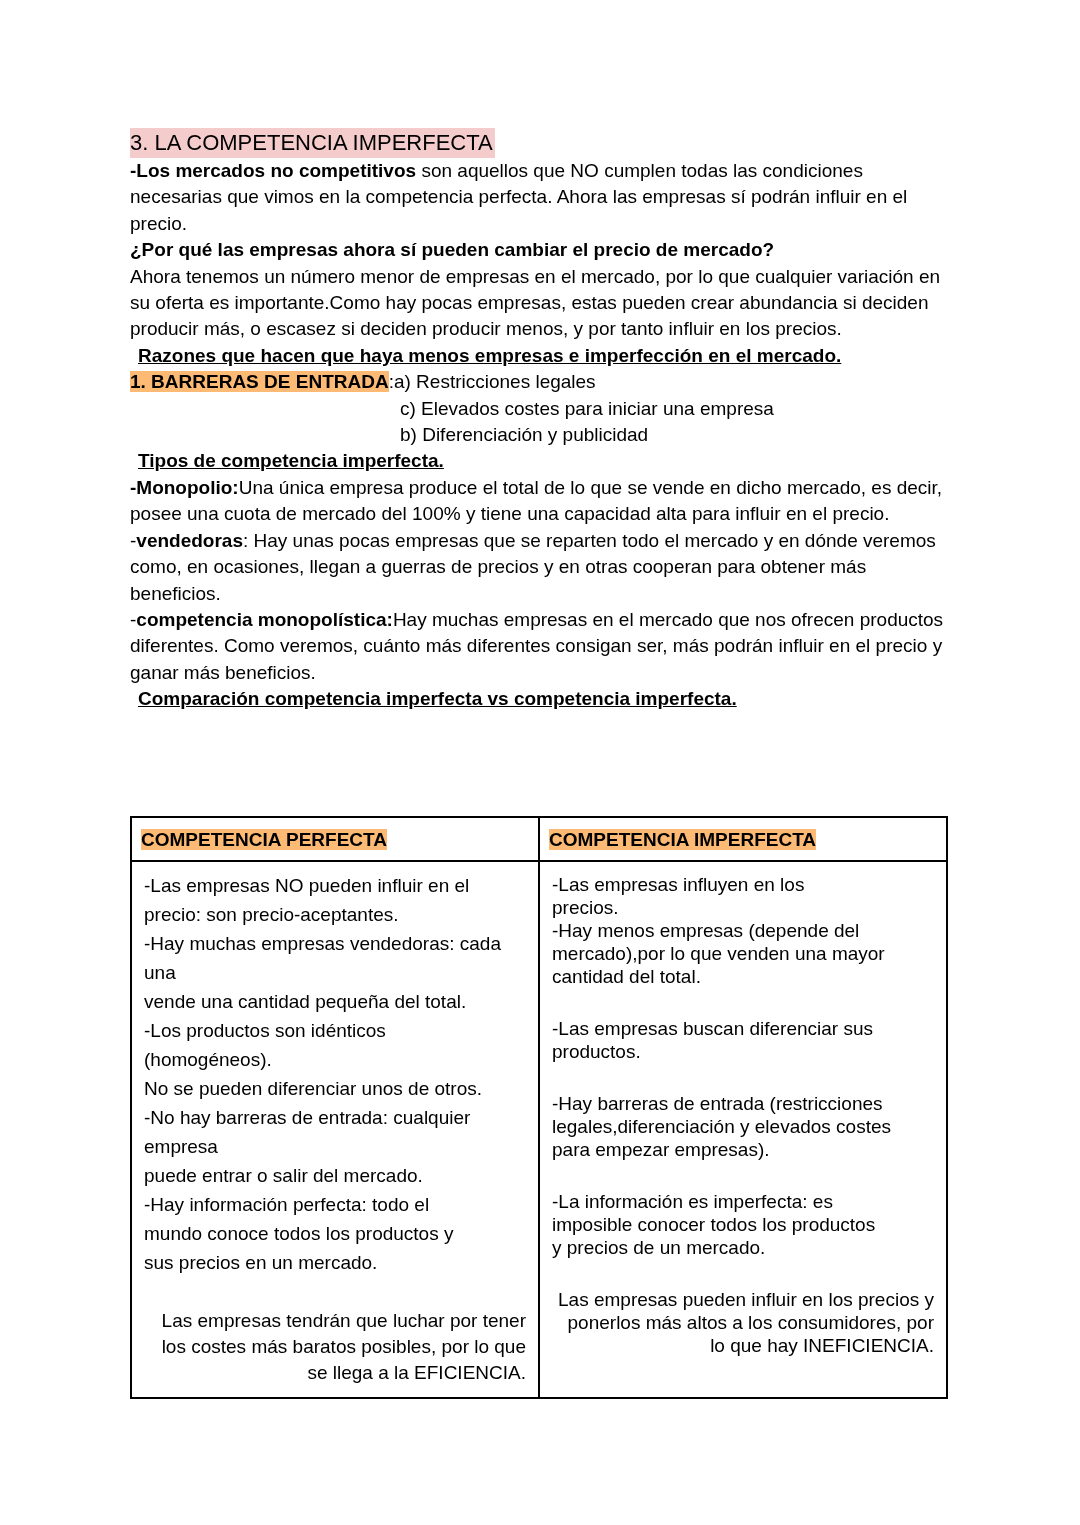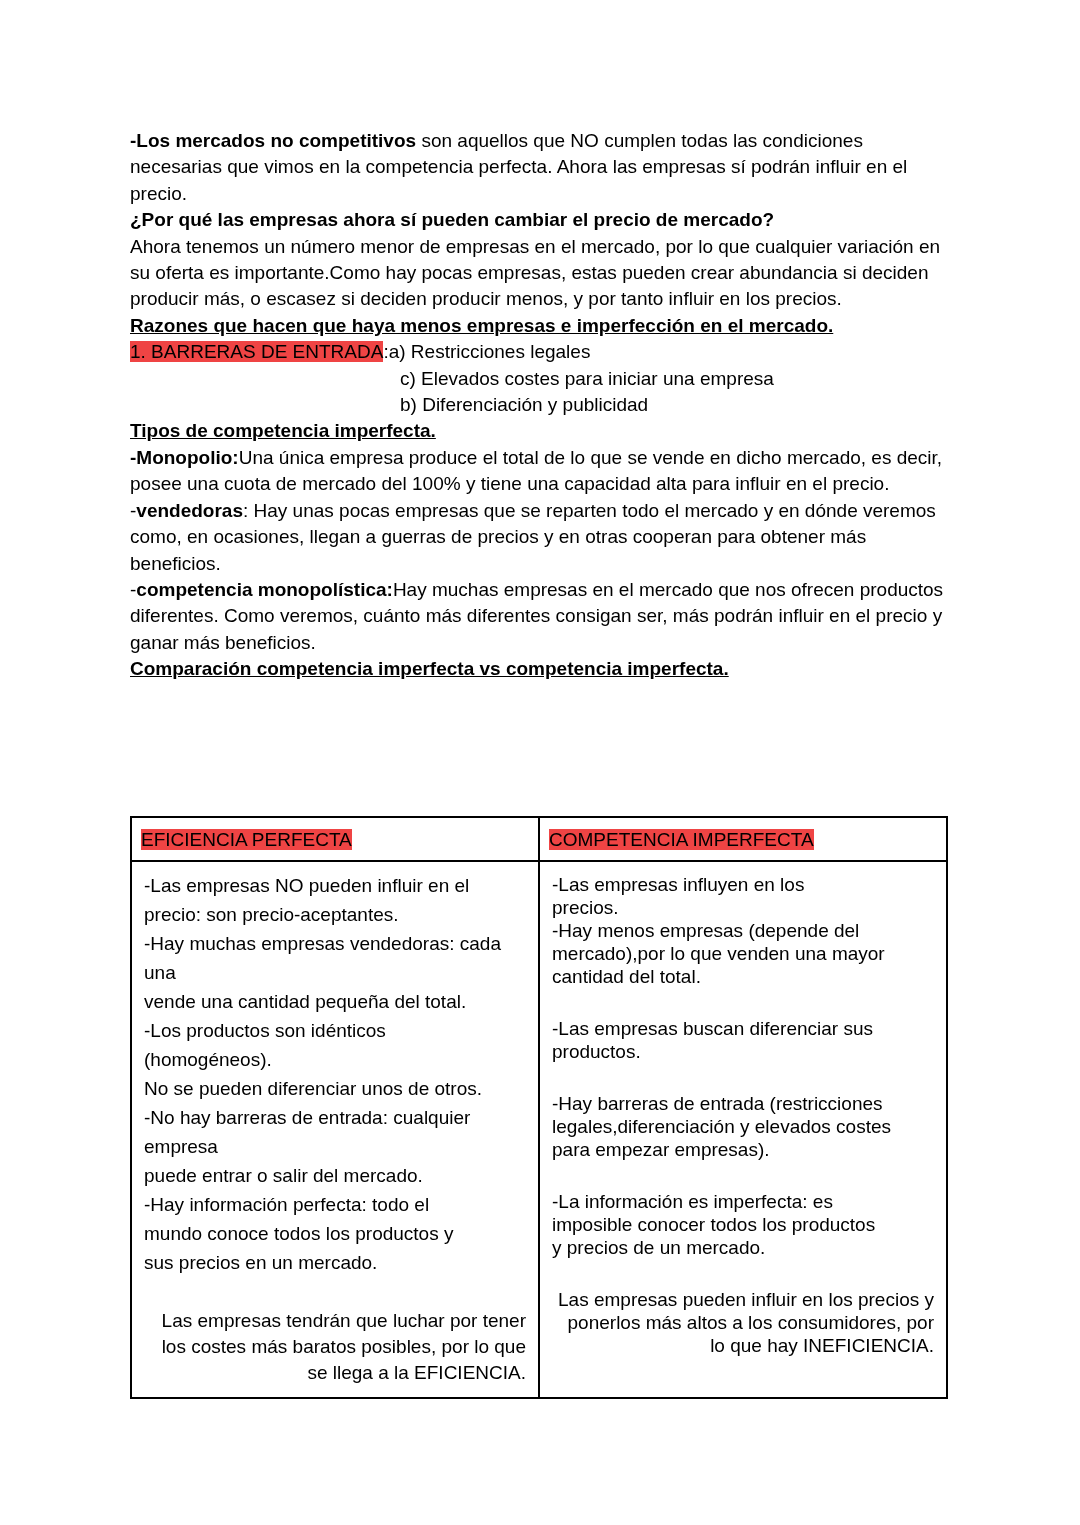--- a/index.html
+++ b/index.html
@@ -1,51 +1,52 @@
 <!DOCTYPE html>
 <html><head>
 <meta charset="utf-8">
 <style>
   html, body { margin:0; padding:0; background:#ffffff; }
   body { width:1080px; height:1525px; position:relative; font-family:"Liberation Sans", sans-serif; color:#000; }
   .page { position:absolute; left:130px; top:128px; width:820px; font-size:19px; line-height:26.4px; }
   .h1 { font-size:22px; line-height:30px; background:#f4cccc; display:inline-block; padding-right:2px; }
-  .hl { background:#ef4444; }
+  .hl { background:#fdba74;font-weight:bold; }
   .b { font-weight:bold; }
-  .u { font-weight:bold; text-decoration:underline; }
+  .u { font-weight:bold; text-decoration:underline;margin-left:8px; }
   .indent { padding-left:270px; }
   table.cmp { position:absolute; left:130px; top:816px; width:818px; border-collapse:collapse; font-size:19px; line-height:26px; }
   table.cmp td { border:2px solid #000; vertical-align:top; width:50%; padding:8px 9px; }
   table.cmp tr.head td { height:26px; padding:9px 9px 7px 9px; }
   .cell p { margin:3px; }
   .gap { height:26px; }
   .center { text-align:right; }
 </style>
 </head>
 <body>
 
 <div class="page">
+  <div><span class="h1">3. LA COMPETENCIA IMPERFECTA</span></div>
   <div><span class="b">-Los mercados no competitivos</span><span> son aquellos que NO cumplen todas las condiciones</span> <span>necesarias que vimos en la competencia perfecta. Ahora las empresas sí podrán influir en el precio.</span></div>
   <div class="b">¿Por qué las empresas ahora sí pueden cambiar el precio de mercado?</div>
   <div>Ahora tenemos un número menor de empresas en el mercado, por lo que cualquier variación en su oferta es importante.Como hay pocas empresas, estas pueden crear abundancia si deciden producir más, o escasez si deciden producir menos, y por tanto influir en los precios.</div>
   <div class="u">Razones que hacen que haya menos empresas e imperfección en el mercado.</div>
   <div><span class="hl">1. BARRERAS DE ENTRADA</span><span>:a) Restricciones legales</span></div>
   <div class="indent">c) Elevados costes para iniciar una empresa</div>
   <div class="indent">b) Diferenciación y publicidad</div>
   <div class="u">Tipos de competencia imperfecta.</div>
   <div><span class="b">-Monopolio:</span><span>Una única empresa produce el total de lo que se vende en dicho mercado, es decir, posee una cuota de mercado del 100% y tiene una capacidad alta para influir en el precio.</span></div>
   <div><span>-</span><span class="b">vendedoras</span><span>: Hay unas pocas empresas que se reparten todo el mercado y en dónde veremos como, en ocasiones, llegan a guerras de precios y en otras cooperan para obtener más beneficios.</span></div>
   <div><span>-</span><span class="b">competencia monopolística:</span><span>Hay muchas empresas en el mercado que nos ofrecen productos diferentes. Como veremos, cuánto más diferentes consigan ser, más podrán influir en el precio y ganar más beneficios.</span></div>
   <div class="u">Comparación competencia imperfecta vs competencia imperfecta.</div>
 </div>
 
 <table class="cmp">
   <tbody>
       <tr class="head">
-    <td><span class="hl">EFICIENCIA PERFECTA</span></td>
+    <td><span class="hl">COMPETENCIA PERFECTA</span></td>
     <td><span class="hl">COMPETENCIA IMPERFECTA</span></td>
   </tr>
   <tr>
     <td class="cell" style="height:502px;">
       <p>-Las empresas NO pueden influir en el</p>
       <p>precio: son precio-aceptantes.</p>
       <p>-Hay muchas empresas vendedoras: cada</p>
       <p>una</p>
       <p>vende una cantidad pequeña del total.</p>
       <p>-Los productos son idénticos</p>

